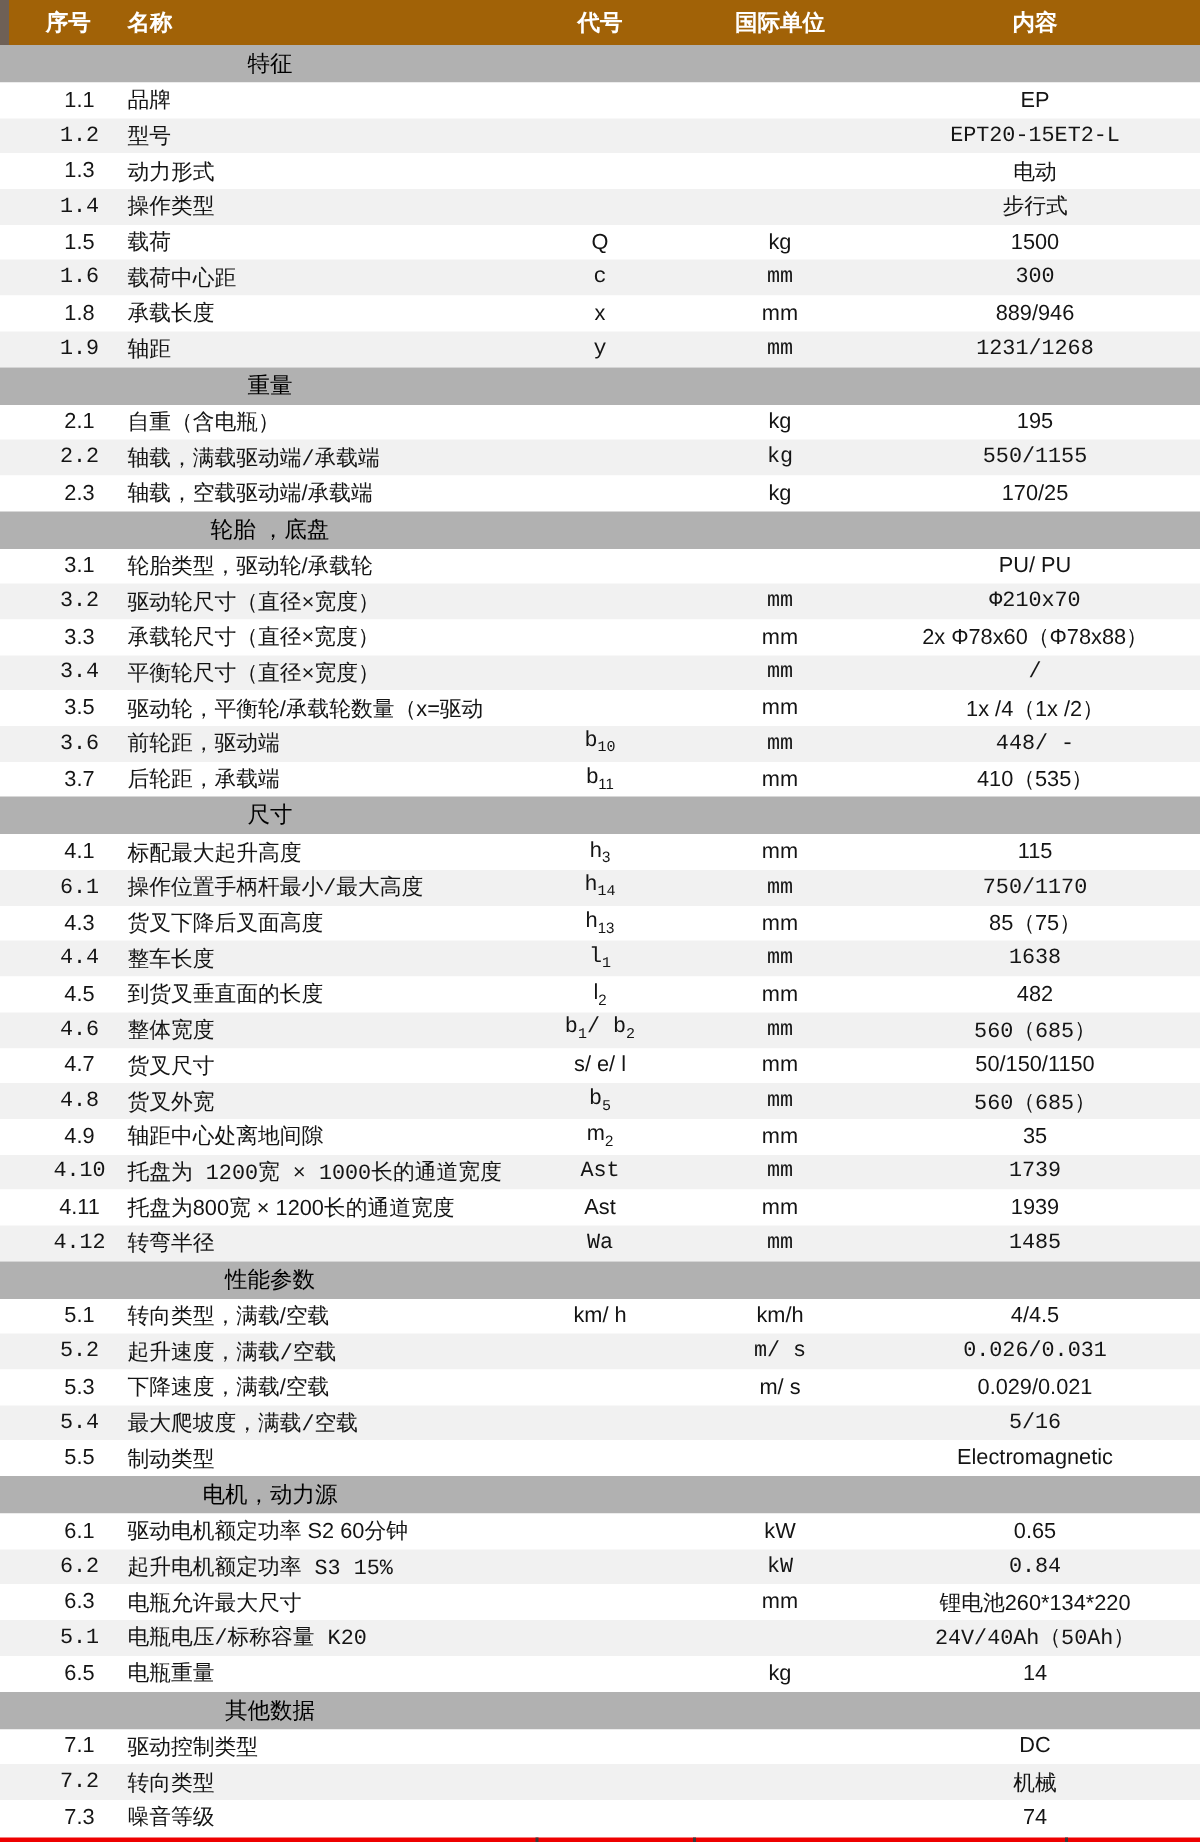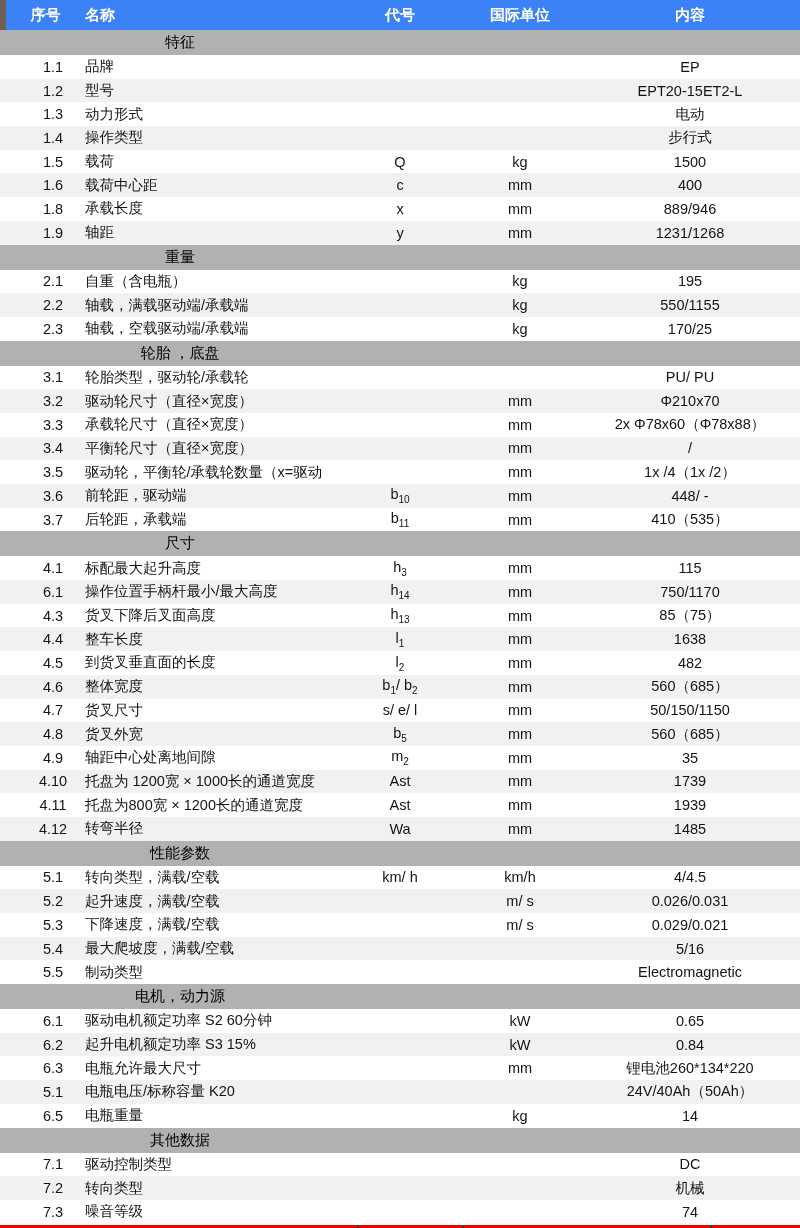--- a/index.html
+++ b/index.html
@@ -8,21 +8,21 @@
     width:800px; height:1228px;
     font-family:"Liberation Sans","DejaVu Sans",sans-serif;
     color:#111; overflow:hidden;
   }
   .spec-table { width:800px; display:flex; flex-direction:column; }
 
   
   .header-row {
     display:grid;
     grid-template-columns:6px 79px 255px 120px 120px 1fr;
-    height:30px; background:#3b82f6; align-items:center;
+    height:30px; background:#a16207; align-items:center;
   }
   .header-corner { width:6px; height:30px; background:#6e6056; }
   .hcell { color:#fff; font-weight:bold; font-size:15px; text-align:center; }
   .hcell.name { text-align:left; }
 
   
   .section-row {
     height:25px; background:#b1b1b1;
     display:flex; align-items:center;
   }
@@ -31,21 +31,21 @@
     font-weight:normal; font-size:15px; color:#000;
   }
 
   
   .data-row {
     display:grid;
     grid-template-columns:85px 255px 120px 120px 1fr;
     height:23.7px; align-items:center;
     background:#ffffff; font-size:14.5px; color:#141414;
   }
-  .data-row.alt { background:#f1f1f1; }
+  .data-row.alt { background:#f1f1f1;font-family:Liberation Mono, monospace; }
   .c-no    { text-align:center;margin-left:21px; }
   .c-name  { text-align:left; }
   .c-sym, .c-unit, .c-val { text-align:center; }
   .c-sym sub { font-size:10px; }
 
   
   .bottom-bar {
     position:relative; height:5px; background:#ee0000; margin-top:1px;
   }
   .bottom-bar .sep {
@@ -105,21 +105,21 @@
         <div class="c-name">载荷</div>
         <div class="c-sym">Q</div>
         <div class="c-unit">kg</div>
         <div class="c-val">1500</div>
       </div>
       <div class="data-row alt">
         <div class="c-no">1.6</div>
         <div class="c-name">载荷中心距</div>
         <div class="c-sym">c</div>
         <div class="c-unit">mm</div>
-        <div class="c-val">400</div>
+        <div class="c-val">300</div>
       </div>
       <div class="data-row">
         <div class="c-no">1.8</div>
         <div class="c-name">承载长度</div>
         <div class="c-sym">x</div>
         <div class="c-unit">mm</div>
         <div class="c-val">889/946</div>
       </div>
       <div class="data-row alt">
         <div class="c-no">1.9</div>

